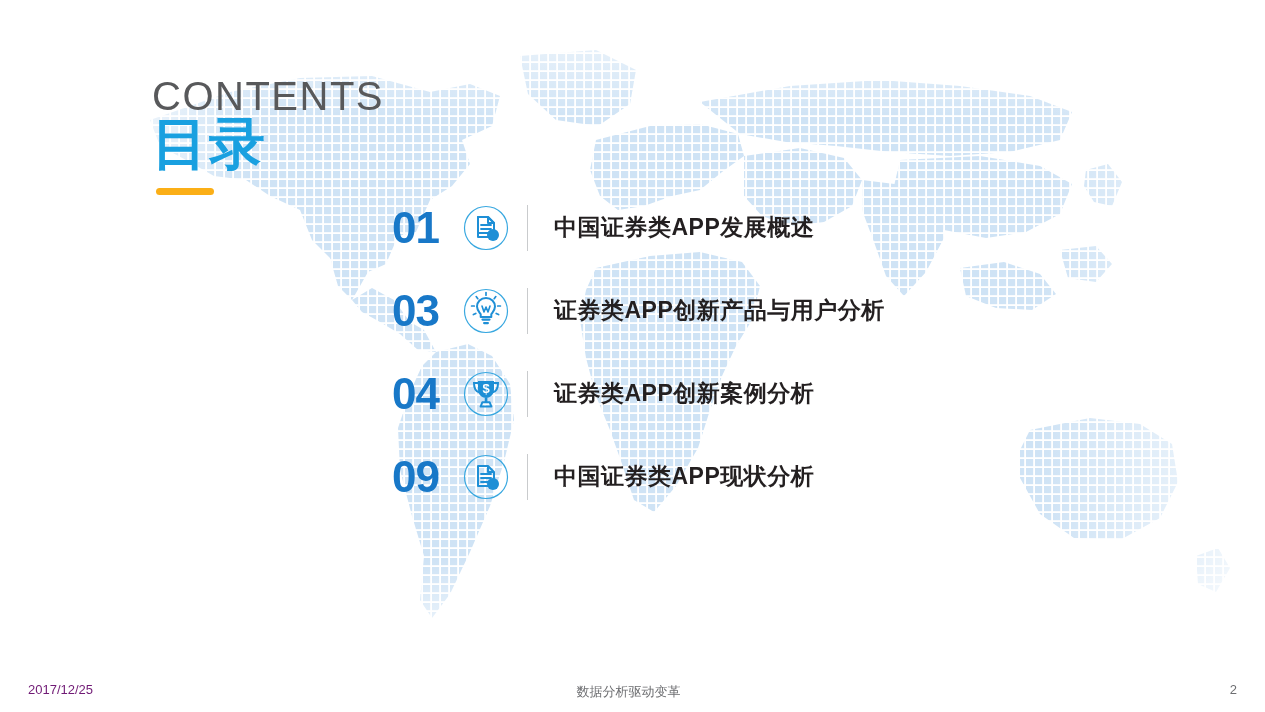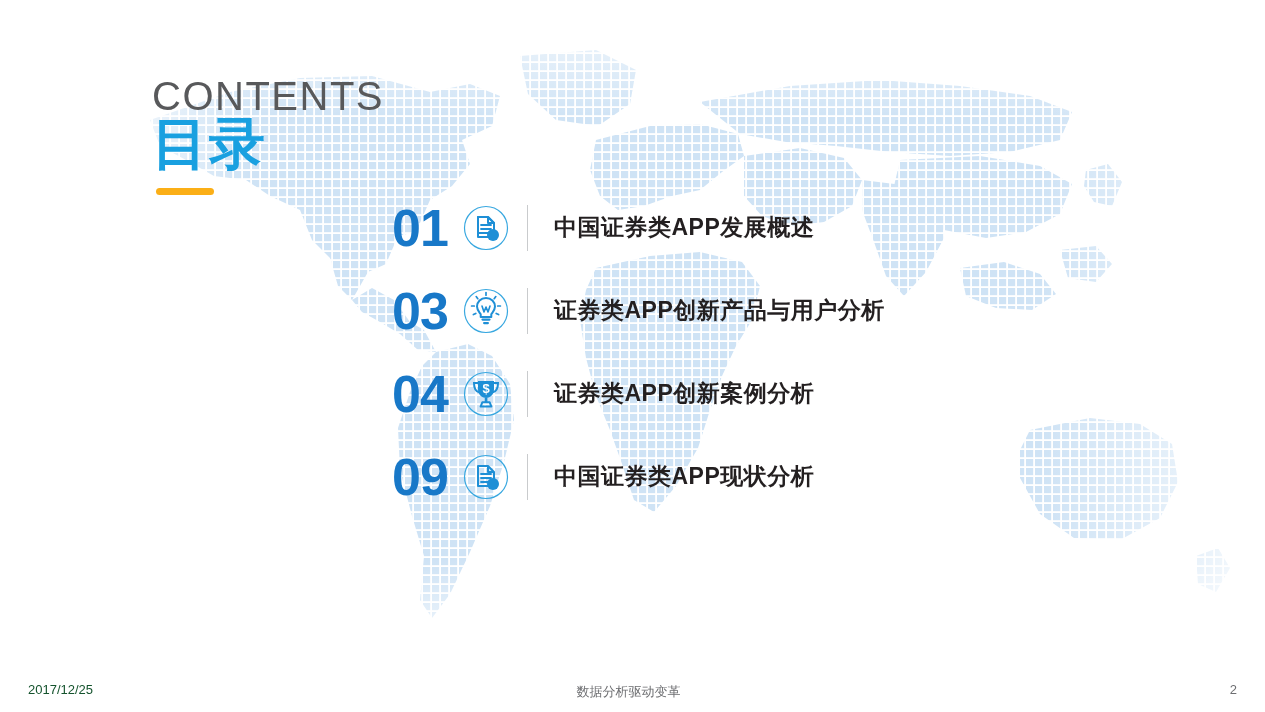--- a/index.html
+++ b/index.html
@@ -84,21 +84,21 @@
     width: 760px;
   }
   .toc-row {
     position: relative;
     height: 83px;
     display: flex;
     align-items: center;
   }
   .toc-num {
     width: 66px;
-    font-size: 52px;
+    font-size: 44px;
     font-weight: bold;
     color: #1878C8;
     letter-spacing: -1px;
     line-height: 1;
     flex: 0 0 auto;
   }
   .toc-icon {
     flex: 0 0 auto;
     width: 48px;
     height: 48px;
@@ -129,21 +129,21 @@
     bottom: 0;
     width: 1265px;
     height: 44px;
     z-index: 5;
   }
   #footer-date {
     position: absolute;
     left: 28px;
     top: 14px;
     font-size: 13px;
-    color: #14532d;
+    color: #701a75;
   }
   #footer-center {
     position: absolute;
     left: 0;
     right: 8px;
     top: 15px;
     text-align: center;
     font-size: 13px;
     color: #6D6E71;
   }

